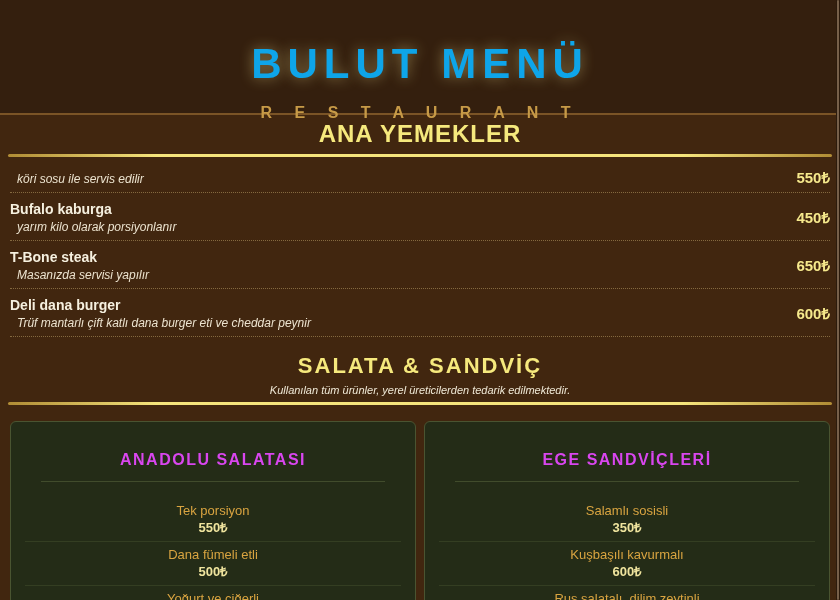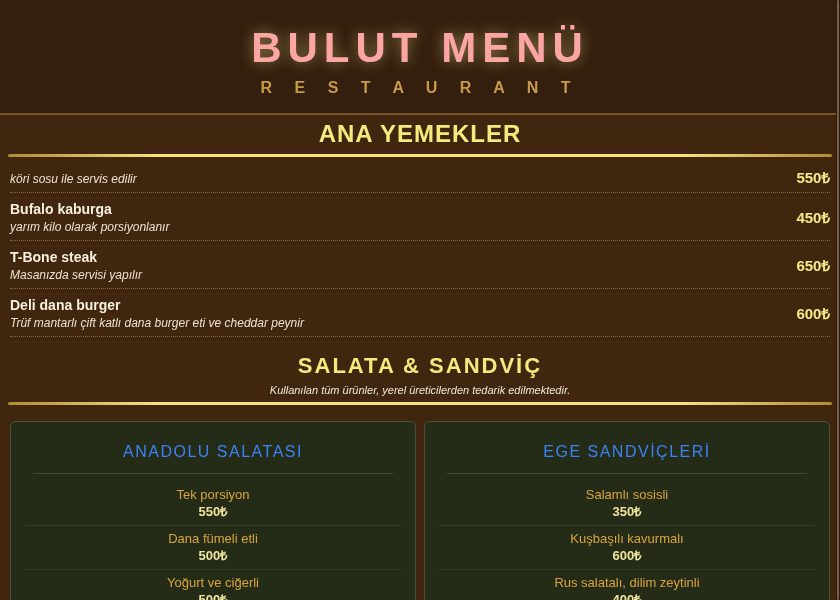--- a/index.html
+++ b/index.html
@@ -15,25 +15,25 @@
   
   .site-header {
     background: #341f0e;
     height: 115px;
     border-bottom: 2px solid #7b5426;
     text-align: center;
     box-sizing: border-box;
     padding-top: 24px;
   }
   .site-title {
-    margin: 0;
+    margin: 16px;
     font-size: 42px;
     font-weight: 800;
     letter-spacing: 6px;
-    color: #fca5a5;
+    color: #0ea5e9;
     text-shadow: 0 0 14px rgba(255, 240, 150, 0.45);
   }
   .site-subtitle {
     margin-top: 7px;
     font-size: 16px;
     letter-spacing: 9px;
     color: #c79a47;
     font-weight: 600;
   }
   
@@ -61,21 +61,21 @@
     padding: 8px 0 6px 0;
     border-bottom: 1px dotted rgba(216, 188, 122, 0.45);
   }
   .dish-name {
     margin: 0;
     font-size: 14px;
     font-weight: 700;
     color: #f6f0df;
   }
   .dish-desc {
-    margin: 3px 0 0 0;
+    margin: 3px 0 0 7px;
     font-size: 12px;
     font-style: italic;
     color: #ece3cf;
   }
   .dish-price {
     position: absolute;
     right: 0;
     top: 50%;
     transform: translateY(-50%);
     font-size: 15px;
@@ -103,26 +103,26 @@
   }
   .menu-panel {
     flex: 1;
     background: #242c17;
     border: 1px solid #4a5431;
     border-radius: 6px;
     padding: 13px 14px 0 14px;
     box-sizing: border-box;
   }
   .panel-heading {
-    margin: 8px;
+    margin: 16px;
     text-align: center;
     font-size: 16px;
-    font-weight: 400;
+    font-weight: 700;
     letter-spacing: 1.5px;
-    color: #3b82f6;
+    color: #d946ef;
     padding-bottom: 12px;
     border-bottom: 1px solid #414c2c;
   }
   .panel-item {
     display: flex;
     justify-content: space-between;
     align-items: center;
     padding: 5px 0;
     border-bottom: 1px solid #343e22;
     min-height: 16px;

